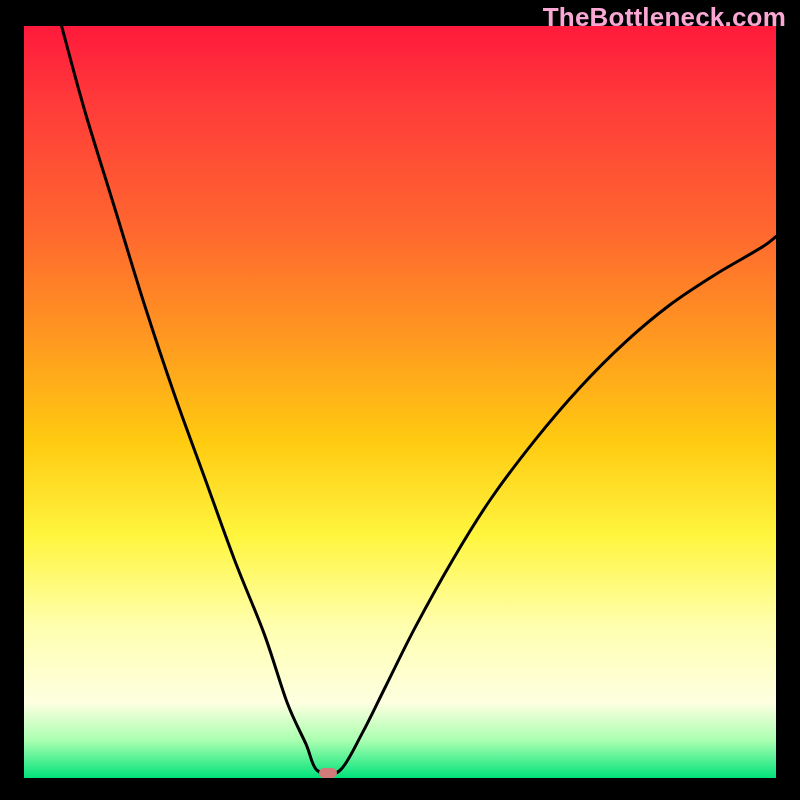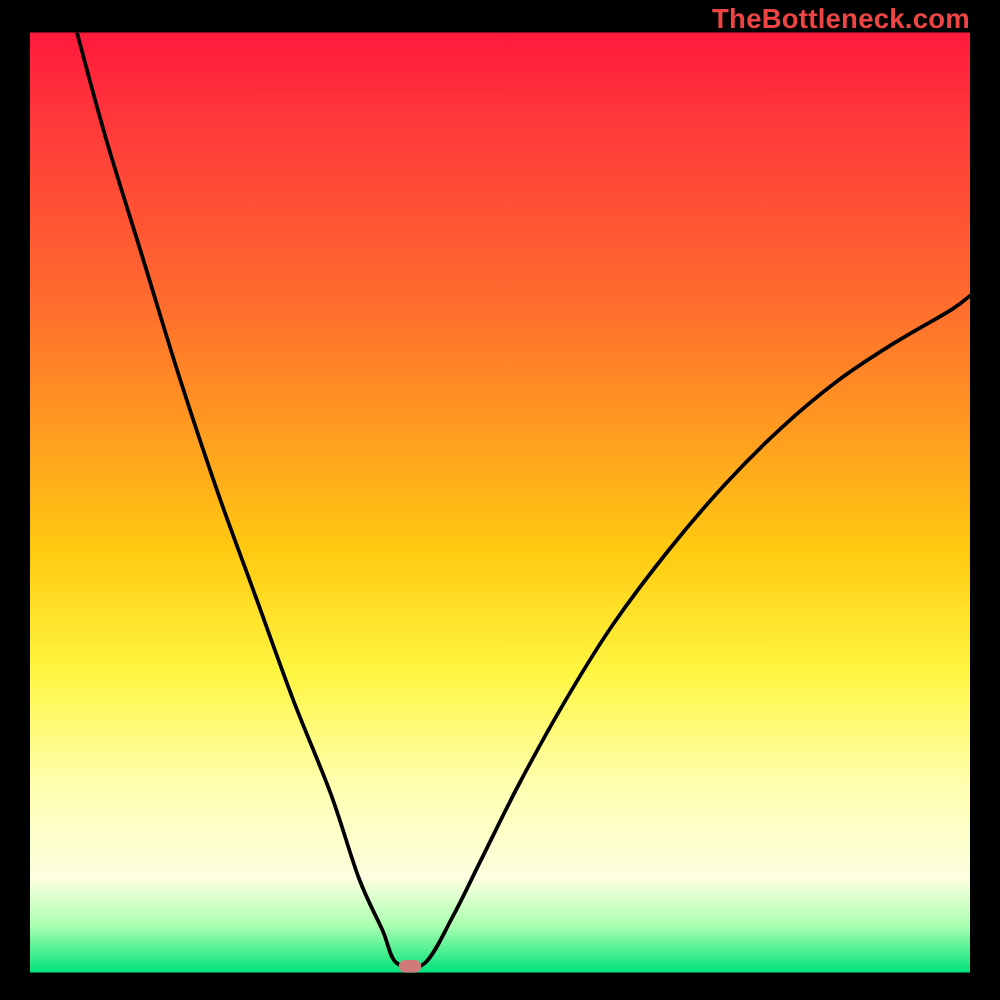--- a/index.html
+++ b/index.html
@@ -49,23 +49,23 @@
     position: absolute;
     width: 18px;
     height: 10px;
     border-radius: 5px;
     background: #d07a7a;
     transform: translate(-50%, -50%);
   }
   .watermark {
     position: absolute;
     top: 2px;
-    right: 24px;
-    color: #ef4444;
-    font-size: 22px;
+    right: 14px;
+    color: #f9a8d4;
+    font-size: 26px;
     font-weight: 600;
     letter-spacing: 0.2px;
     pointer-events: none;
   }
 </style>
 </head>
 <body>
 
 <div class="stage">
   <div class="plot-area">

